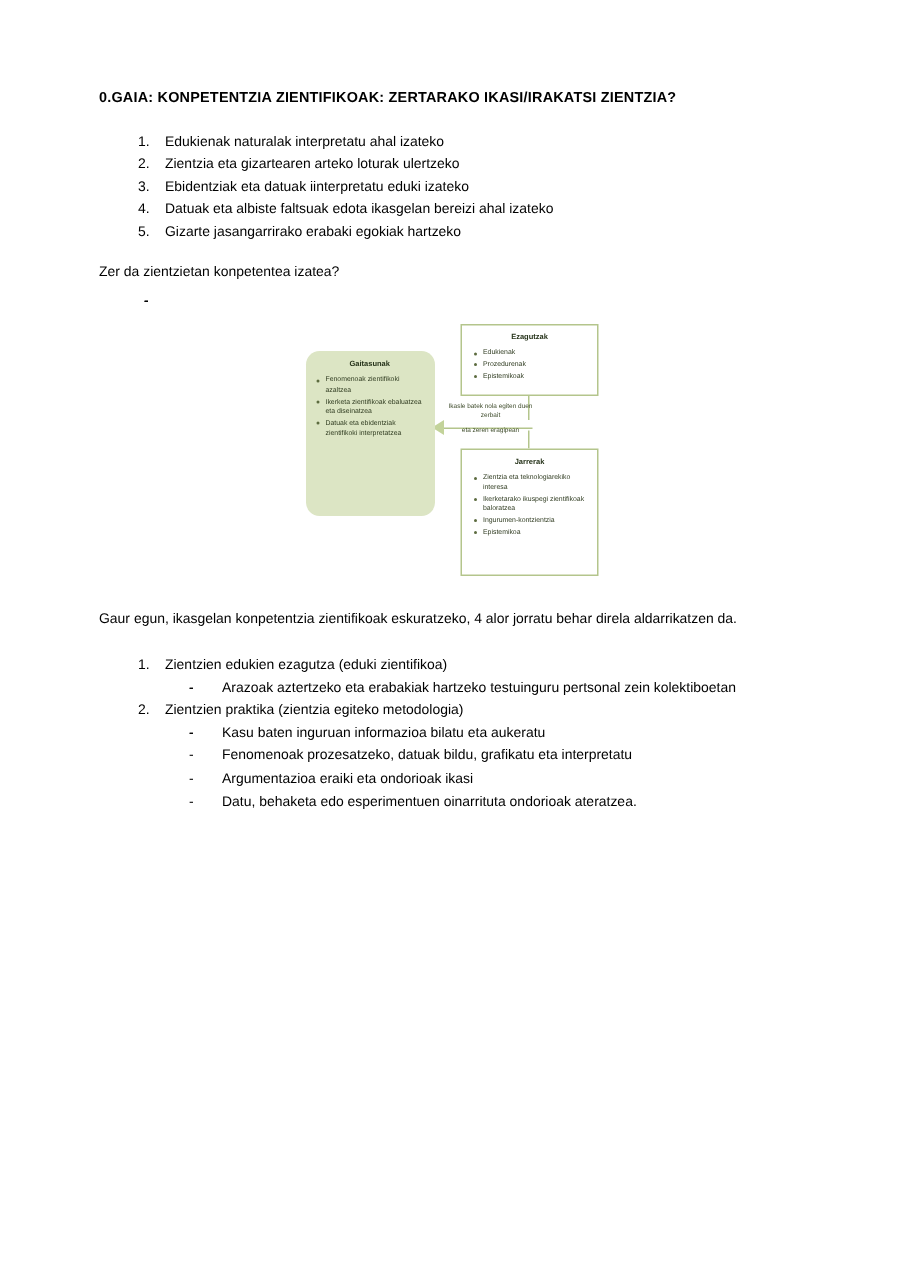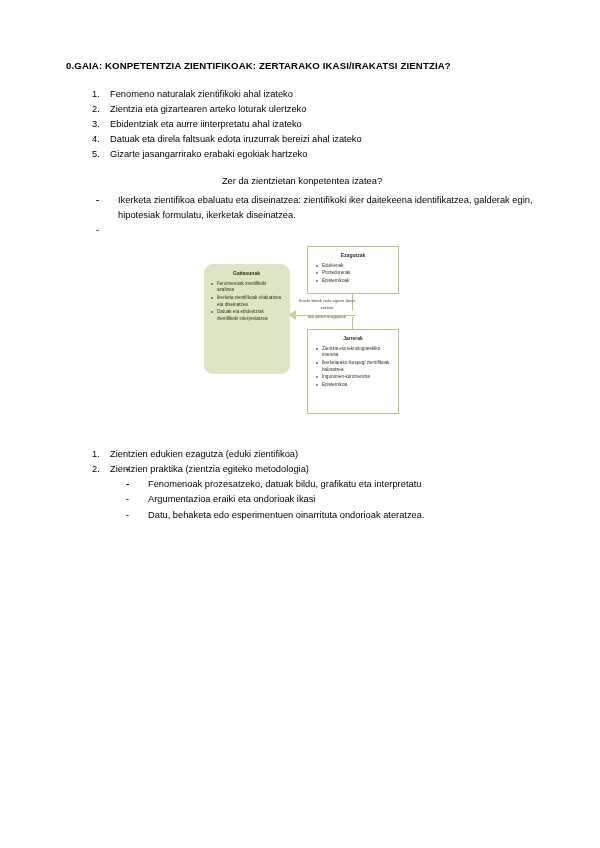--- a/index.html
+++ b/index.html
@@ -29,21 +29,21 @@
     line-height: 1.35;
     margin: 0 0 14px 0;
   }
   p.para {
     font-size: 9.3px;
     line-height: 1.62;
     margin: 0 0 4px 0;
     text-align: justify;
   }
   p.para.nojust {
-    text-align: center;
+    text-align: left;
   }
   .spacer-md { height: 12px; }
   .spacer-lg { height: 16px; }
 
   ol.num-list {
     list-style: none;
     margin: 0;
     padding: 0;
   }
   ol.num-list > li {
@@ -219,34 +219,34 @@
 </style>
 </head>
 <body>
 
 <div class="page">
 
   <h1 class="doc-title">0.GAIA: KONPETENTZIA ZIENTIFIKOAK: ZERTARAKO IKASI/IRAKATSI ZIENTZIA?</h1>
 
 
   <ol class="num-list" id="reasons-list">
-      <li><span class="marker">1.</span><span>Fenomeno naturalak zientifikoki ahal izateko</span></li>
+      <li><span class="marker">1.</span><span>Edukienak naturalak interpretatu ahal izateko</span></li>
       <li><span class="marker">2.</span><span>Zientzia eta gizartearen arteko loturak ulertzeko</span></li>
-      <li><span class="marker">3.</span><span>Ebidentziak eta aurre iinterpretatu ahal izateko</span></li>
-      <li><span class="marker">4.</span><span>Datuak eta direla faltsuak edota iruzurrak bereizi ahal izateko</span></li>
+      <li><span class="marker">3.</span><span>Ebidentziak eta datuak iinterpretatu eduki izateko</span></li>
+      <li><span class="marker">4.</span><span>Datuak eta albiste faltsuak edota ikasgelan bereizi ahal izateko</span></li>
       <li><span class="marker">5.</span><span>Gizarte jasangarrirako erabaki egokiak hartzeko</span></li>
     </ol>
 
   <div class="spacer-md"></div>
 
   <p class="para nojust">Zer da zientzietan konpetentea izatea?</p>
 
   <ul class="dash-list" id="competence-list">
       <li><span class="marker">-</span></li>
-      <li><span class="marker">-</span><span>Ikerketa zientifikoa ebaluatu eta diseinatzea: zientifikoki iker daitekeena identifikatzea, galderak egin, hipotesiak formulatu, ikerketak diseinatzea.</span></li>
+      <li><span class="marker">-</span></li>
       <li><span class="marker">-</span></li>
     </ul>
 
   <div class="spacer-lg"></div>
 
   <div class="diagram-wrap">
     <div class="diagram">
 
       <div class="conn" id="conn-top-vert"></div>
       <div class="conn" id="conn-bottom-vert"></div>
@@ -284,32 +284,33 @@
             <li>Ingurumen-kontzientzia</li>
             <li>Epistemikoa</li>
           </ul>
       </div>
 
     </div>
   </div>
 
   <div class="spacer-lg"></div>
 
+  <p class="para nojust">Gaur egun, ikasgelan konpetentzia zientifikoak eskuratzeko, 4 alor jorratu behar direla aldarrikatzen da.</p>
 
   <div class="spacer-md"></div>
 
   <ol class="num-list" id="areas-list">
       <li><span class="marker">1.</span><span>Zientzien edukien ezagutza (eduki zientifikoa)</span></li>
       <ul class="dash-list indented">
         <li><span class="marker">-</span></li>
-        <li><span class="marker">-</span></li>
+        <li><span class="marker">-</span><span>Arazoak aztertzeko eta erabakiak hartzeko testuinguru pertsonal zein kolektiboetan</span></li>
       </ul>
       <li><span class="marker">2.</span><span>Zientzien praktika (zientzia egiteko metodologia)</span></li>
       <ul class="dash-list indented">
         <li><span class="marker">-</span></li>
-        <li><span class="marker">-</span></li>
+        <li><span class="marker">-</span><span>Kasu baten inguruan informazioa bilatu eta aukeratu</span></li>
         <li><span class="marker">-</span><span>Fenomenoak prozesatzeko, datuak bildu, grafikatu eta interpretatu</span></li>
         <li><span class="marker">-</span><span>Argumentazioa eraiki eta ondorioak ikasi</span></li>
         <li><span class="marker">-</span><span>Datu, behaketa edo esperimentuen oinarrituta ondorioak ateratzea.</span></li>
       </ul>
     </ol>
 
 </div>
 
 </body></html>

